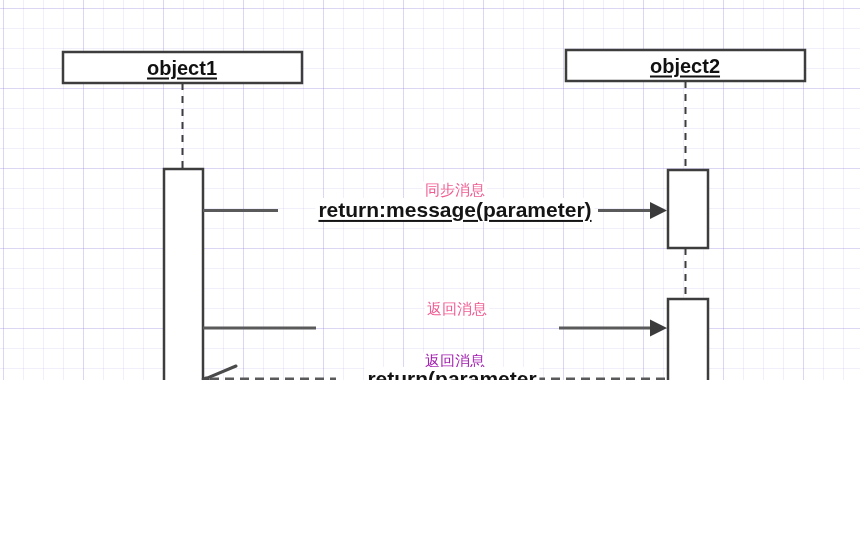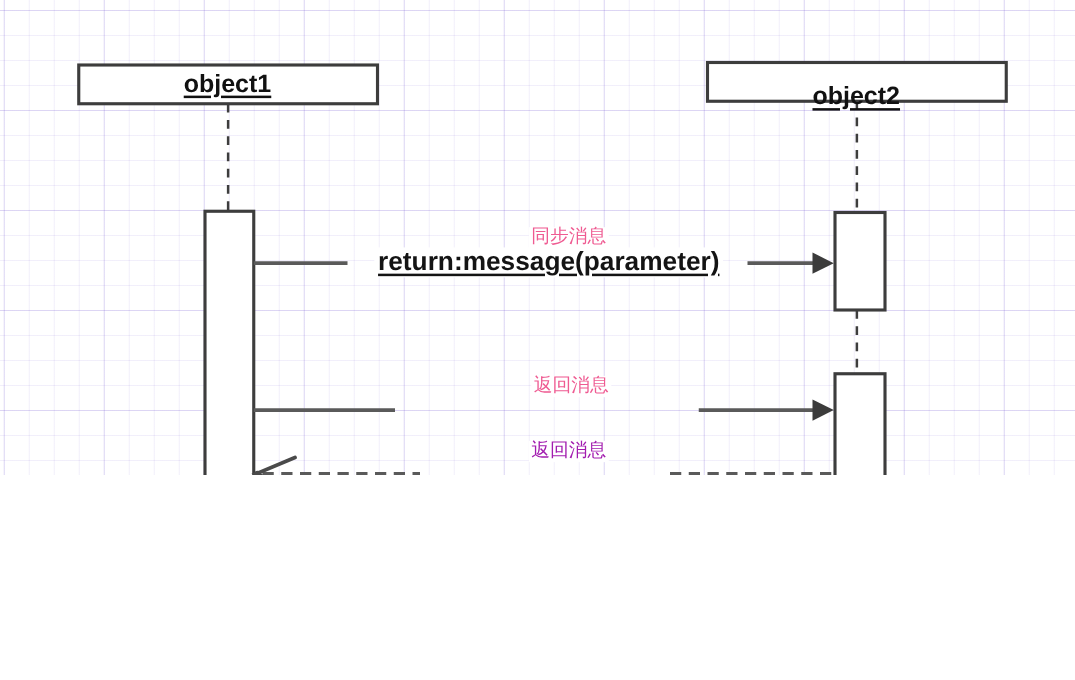--- a/index.html
+++ b/index.html
@@ -19,21 +19,21 @@
   }
   svg.layer{position:absolute;left:0;top:0;}
   .txt{position:absolute;transform:translate(-50%,-50%);white-space:nowrap;}
   .actor-label{
     font-size:20px;font-weight:700;color:#111;
     text-decoration:underline;text-decoration-thickness:2px;text-underline-offset:3px;
   }
   .msg-label{
     font-size:21px;font-weight:700;color:#141414;
     text-decoration:underline;text-decoration-thickness:2px;text-underline-offset:3px;
-    background:#ffffff;padding:0 3px;line-height:1.15;
+    background:#ffffff;padding:0 3px;line-height:1.15;margin-left:16px;
   }
   .annotation{
     font-size:15px;font-weight:400;
     background:#ffffff;padding:0 2px;line-height:1.1;
   }
 </style>
 </head>
 <body>
 
 <div class="canvas">
@@ -72,22 +72,23 @@
 
     <g>
       <line x1="210" y1="379" x2="336" y2="379" stroke="#5a5a5a" stroke-width="3" stroke-dasharray="9 6"></line>
       <line x1="536" y1="379" x2="668" y2="379" stroke="#5a5a5a" stroke-width="3" stroke-dasharray="9 6"></line>
       <polyline points="236,366 205,379 236,392" fill="none" stroke="#4a4a4a" stroke-width="3" stroke-linecap="round"></polyline>
       <circle cx="206" cy="379" r="2.5" fill="#4a4a4a"></circle>
     </g>
   </svg>
 
   <div class="txt actor-label" style="left:182px;top:68px">object1</div>
-  <div class="txt actor-label" style="left:685px;top:78px">object2</div>
+  <div class="txt actor-label" style="left:685px;top:66px">object2</div>
 
   <div class="txt annotation" style="left:455px;top:190px;color:#ef5b92">同步消息</div>
   <div class="txt msg-label" style="left:439px;top:210px">return:message(parameter)</div>
 
   <div class="txt annotation" style="left:457px;top:309px;color:#ef5b92">返回消息</div>
 
   <div class="txt annotation" style="left:455px;top:361px;color:#a21caf">返回消息</div>
+  <div class="txt msg-label" style="left:436px;top:379px">return(parameter</div>
 
 </div>
 
 </body></html>

